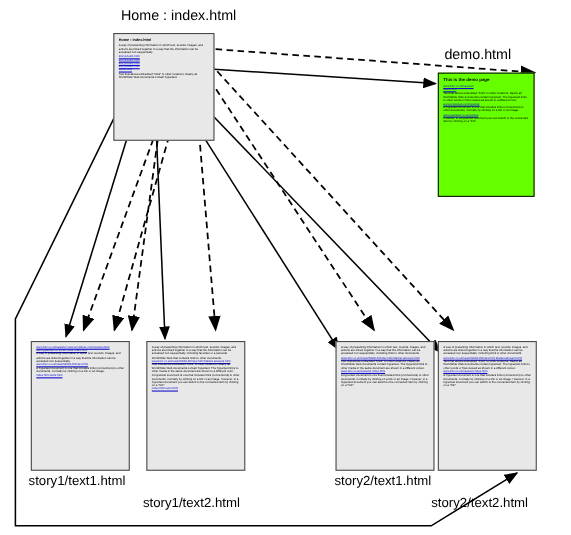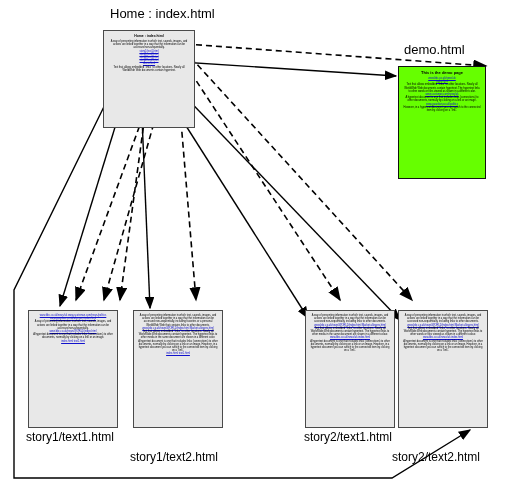--- a/index.html
+++ b/index.html
@@ -1,18 +1,18 @@
 <!DOCTYPE html>
 <html><head>
 <meta charset="utf-8">
 <style>
   html,body{margin:0;padding:0;background:#ffffff;}
   body{width:519px;height:486px;position:relative;overflow:hidden;
        font-family:"Liberation Sans", sans-serif;}
-  #canvas{position:absolute;left:0;top:0;width:519px;height:486px;text-align:center;}
+  #canvas{position:absolute;left:0;top:0;width:519px;height:486px;}
   svg.arrows{position:absolute;left:0;top:0;width:519px;height:486px;pointer-events:none;}
 
   .label{position:absolute;font-size:12px;color:#000;white-space:nowrap;}
   .title-home{left:110px;top:6px;font-size:13px;}
   .title-demo{left:404px;top:42px;font-size:13px;}
   .title-s1t1{left:26px;top:430px;font-size:12px;}
   .title-s1t2{left:130px;top:450px;font-size:12px;}
   .title-s2t1{left:304px;top:430px;font-size:12px;}
   .title-s2t2{left:392px;top:450px;font-size:12px;}
 

